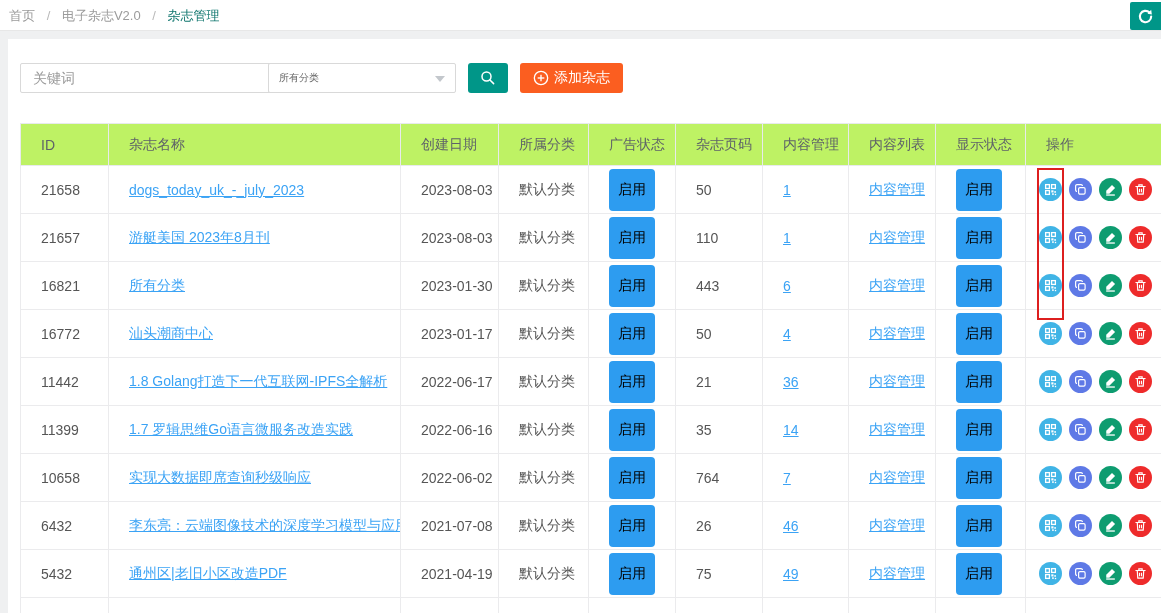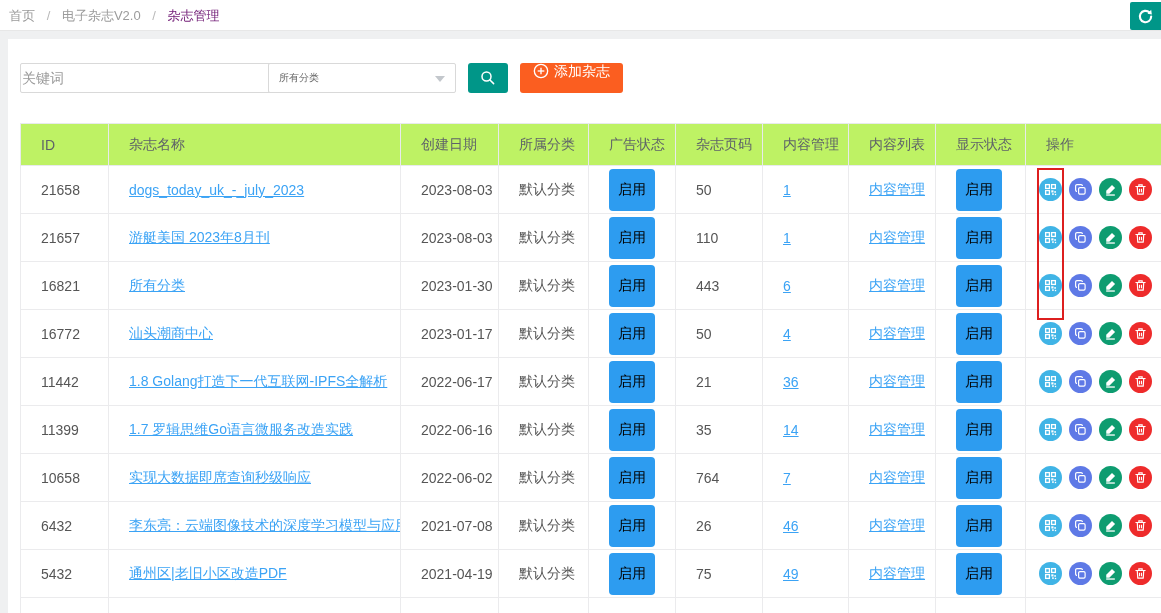--- a/index.html
+++ b/index.html
@@ -14,35 +14,35 @@
   
   .topbar {
     position: absolute; top:0; left:0; width:100%; height:31px;
     background:#fff; border-bottom:1px solid #e7e7e7;
   }
   .breadcrumb {
     position:absolute; left:9px; top:0; height:31px; line-height:31px;
     font-size:13px; color:#999;
   }
   .breadcrumb .crumb { color:#9b9b9b; cursor:pointer; }
-  .breadcrumb .crumb.current { color:#701a75; cursor:default; }
+  .breadcrumb .crumb.current { color:#0f766e; cursor:default; }
   .breadcrumb .sep { color:#b9b9b9; margin:0 8px; }
   .refresh-btn {
     position:absolute; right:0; top:2px; width:31px; height:28px;
     background:#009688; border:none; border-radius:2px 0 0 2px;
     display:flex; align-items:center; justify-content:center; cursor:pointer;
   }
   
   .content {
     position:absolute; left:8px; top:39px; right:0; bottom:0; background:#fff;
   }
   
   .kw-input {
     position:absolute; left:12px; top:24px; width:278px; height:30px;
-    border:1px solid #d9d9d9; border-radius:2px; padding:0 1px;
+    border:1px solid #d9d9d9; border-radius:2px; padding:0 12px;
     font-size:14px; color:#333; outline:none;
     font-family:"Liberation Sans","DejaVu Sans",sans-serif;
   }
   .kw-input::placeholder { color:#9a9a9a; }
   .select-box {
     position:absolute; left:260px; top:24px; width:188px; height:30px;
     border:1px solid #d9d9d9; border-radius:2px; background:#fff;
     font-size:10px; color:#666; line-height:28px; padding:0 10px;
     cursor:pointer;
   }
@@ -52,21 +52,21 @@
     border-top:6px solid #c3c7cc;
   }
   .search-btn {
     position:absolute; left:460px; top:24px; width:40px; height:30px;
     background:#009688; border:none; border-radius:3px; cursor:pointer;
     display:flex; align-items:center; justify-content:center;
   }
   .add-btn {
     position:absolute; left:512px; top:24px; height:30px; padding:0 13px;
     background:#fb5e20; border:none; border-radius:3px; cursor:pointer;
-    display:flex; gap:5px;
+    display:flex; align-items:center; gap:5px;
     color:#fff; font-size:14px;
     font-family:"Liberation Sans","DejaVu Sans",sans-serif;
   }
   
   .mag-table {
     position:absolute; left:12px; top:84px;
     border-collapse:collapse; table-layout:fixed; width:1141px;
     font-size:14px;
   }
   .mag-table th {

